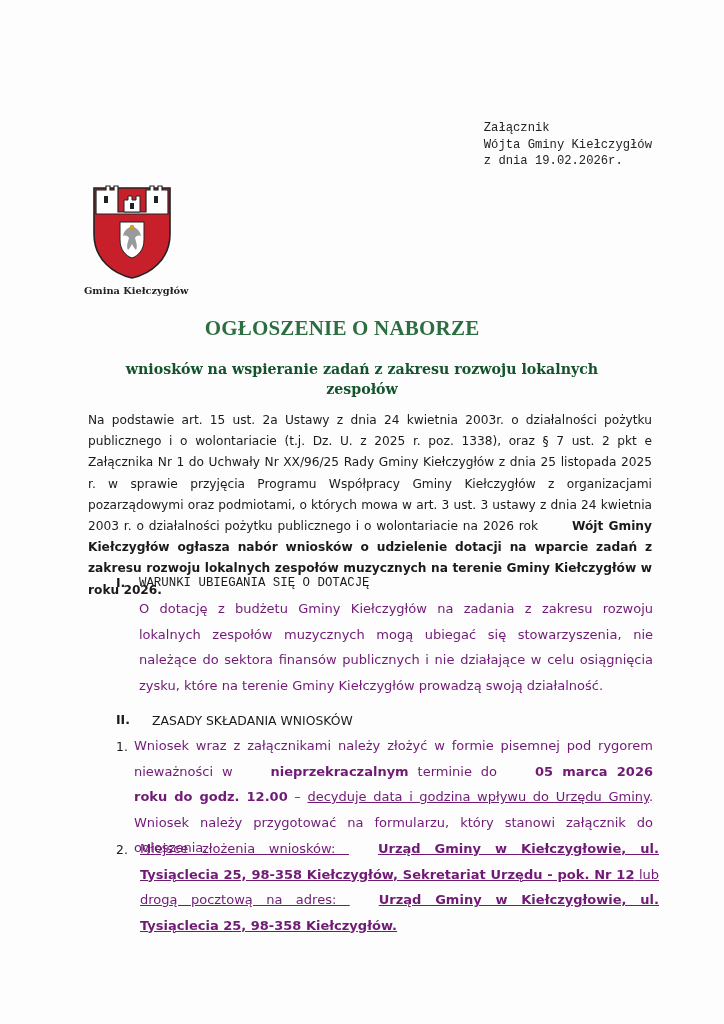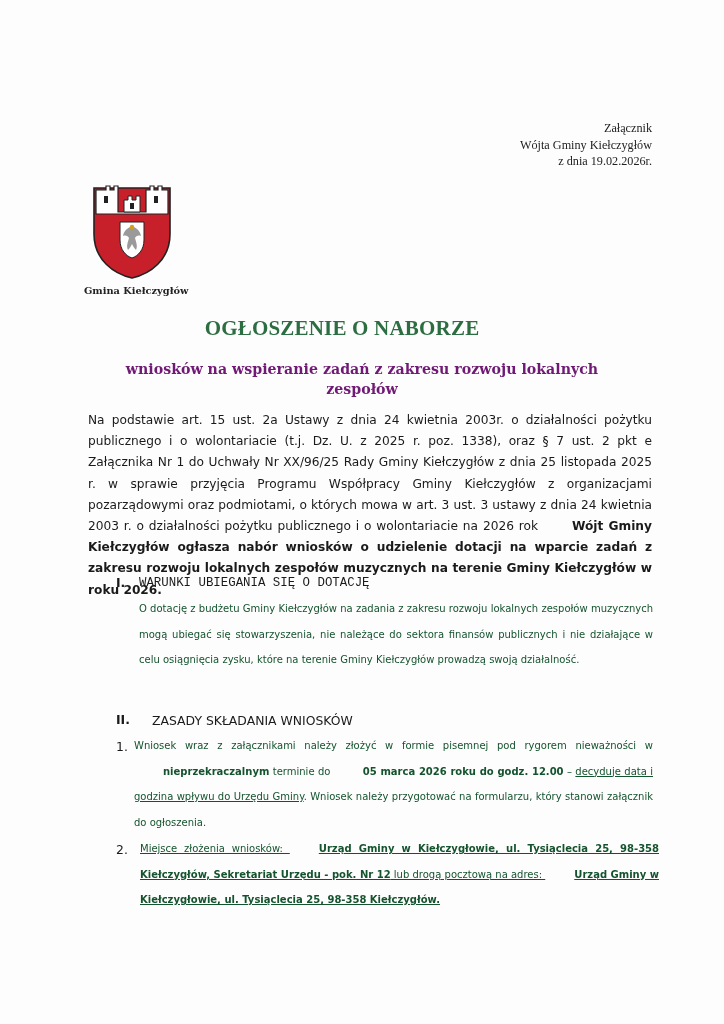--- a/index.html
+++ b/index.html
@@ -1,41 +1,41 @@
 <!DOCTYPE html>
 <html><head>
 <meta charset="utf-8">
 <style>
   html, body { margin: 0; padding: 0; background: #ffffff; }
   body { width: 724px; height: 1024px; position: relative; overflow: hidden; color: #1a1a1a; }
   .page { position: absolute; left: 0; top: 0; width: 724px; height: 1024px; background: #fdfdfd; }
 
-  .annex { position: absolute; right: 72px; top: 120px; text-align: right;
-           font-family: Liberation Serif, serif; font-size: 12.2px; line-height: 16.5px; color: #222; margin-left: 29px; }
+  .annex { position: absolute; right: 72px; top: 120px; text-align: left;
+           font-family: Liberation Mono, monospace; font-size: 12.2px; line-height: 16.5px; color: #222; margin-left: 29px; }
 
   .crest { position: absolute; left: 88px; top: 182px; width: 88px; height: 98px; }
   .municipality { position: absolute; left: 84px; top: 285px; font-family: "DejaVu Serif", serif;
                   font-weight: bold; font-size: 9.8px; color: #222; }
 
   .title { position: absolute; left: 0; width: 684px; top: 316px; text-align: center;
            font-family: "Liberation Serif", serif; font-weight: bold; font-size: 21px;
            color: #2c6e41; letter-spacing: 0.2px; }
   .subtitle { position: absolute; left: 90px; width: 544px; top: 359px; text-align: center;
-              font-family: "DejaVu Serif", serif; font-weight: bold; font-size: 14.2px; line-height: 20px; color: #701a75; }
+              font-family: "DejaVu Serif", serif; font-weight: bold; font-size: 14.2px; line-height: 20px; color: #14532d; }
 
   .body-text { position: absolute; left: 88px; width: 564px; top: 410px;
                font-family: "DejaVu Sans", sans-serif; font-size: 12.2px; line-height: 21.2px;
                text-align: justify; color: #1a1a1a; }
   .b { font-weight: bold; margin-left: 29px; }
   .u { text-decoration: underline; }
 
   .section-head { position: absolute; font-family: "DejaVu Sans", sans-serif; font-size: 12.4px; color: #1a1a1a; }
   .roman { position: absolute; font-family: "DejaVu Sans", sans-serif; font-size: 12.4px; font-weight: bold; }
-  .para { position: absolute; font-family: "DejaVu Sans", sans-serif; font-size: 10px;
-          line-height: 25.5px; text-align: justify; color: #14532d; }
+  .para { position: absolute; font-family: "DejaVu Sans", sans-serif; font-size: 13px;
+          line-height: 25.5px; text-align: justify; color: #701a75; }
   .num { position: absolute; font-family: "DejaVu Sans", sans-serif; font-size: 12.4px; }
 </style>
 </head>
 <body>
 
 <div class="page">
 
   <div class="annex">
     <div>Załącznik</div>
     <div>Wójta Gminy Kiełczygłów</div>

